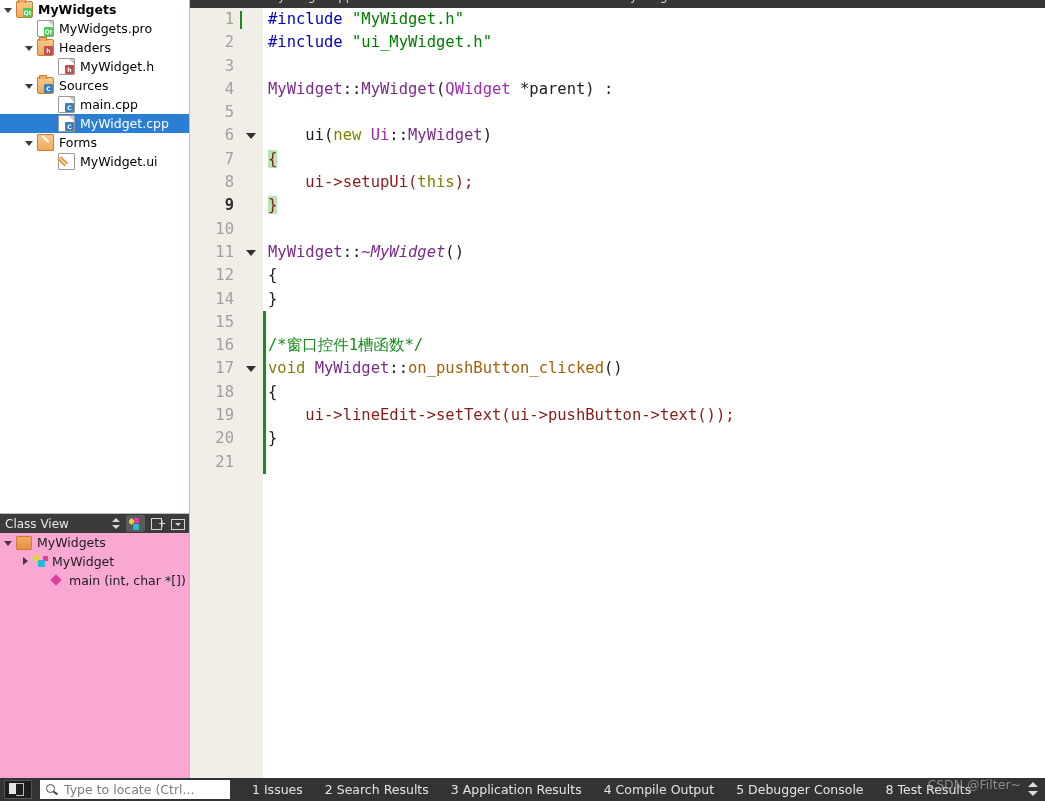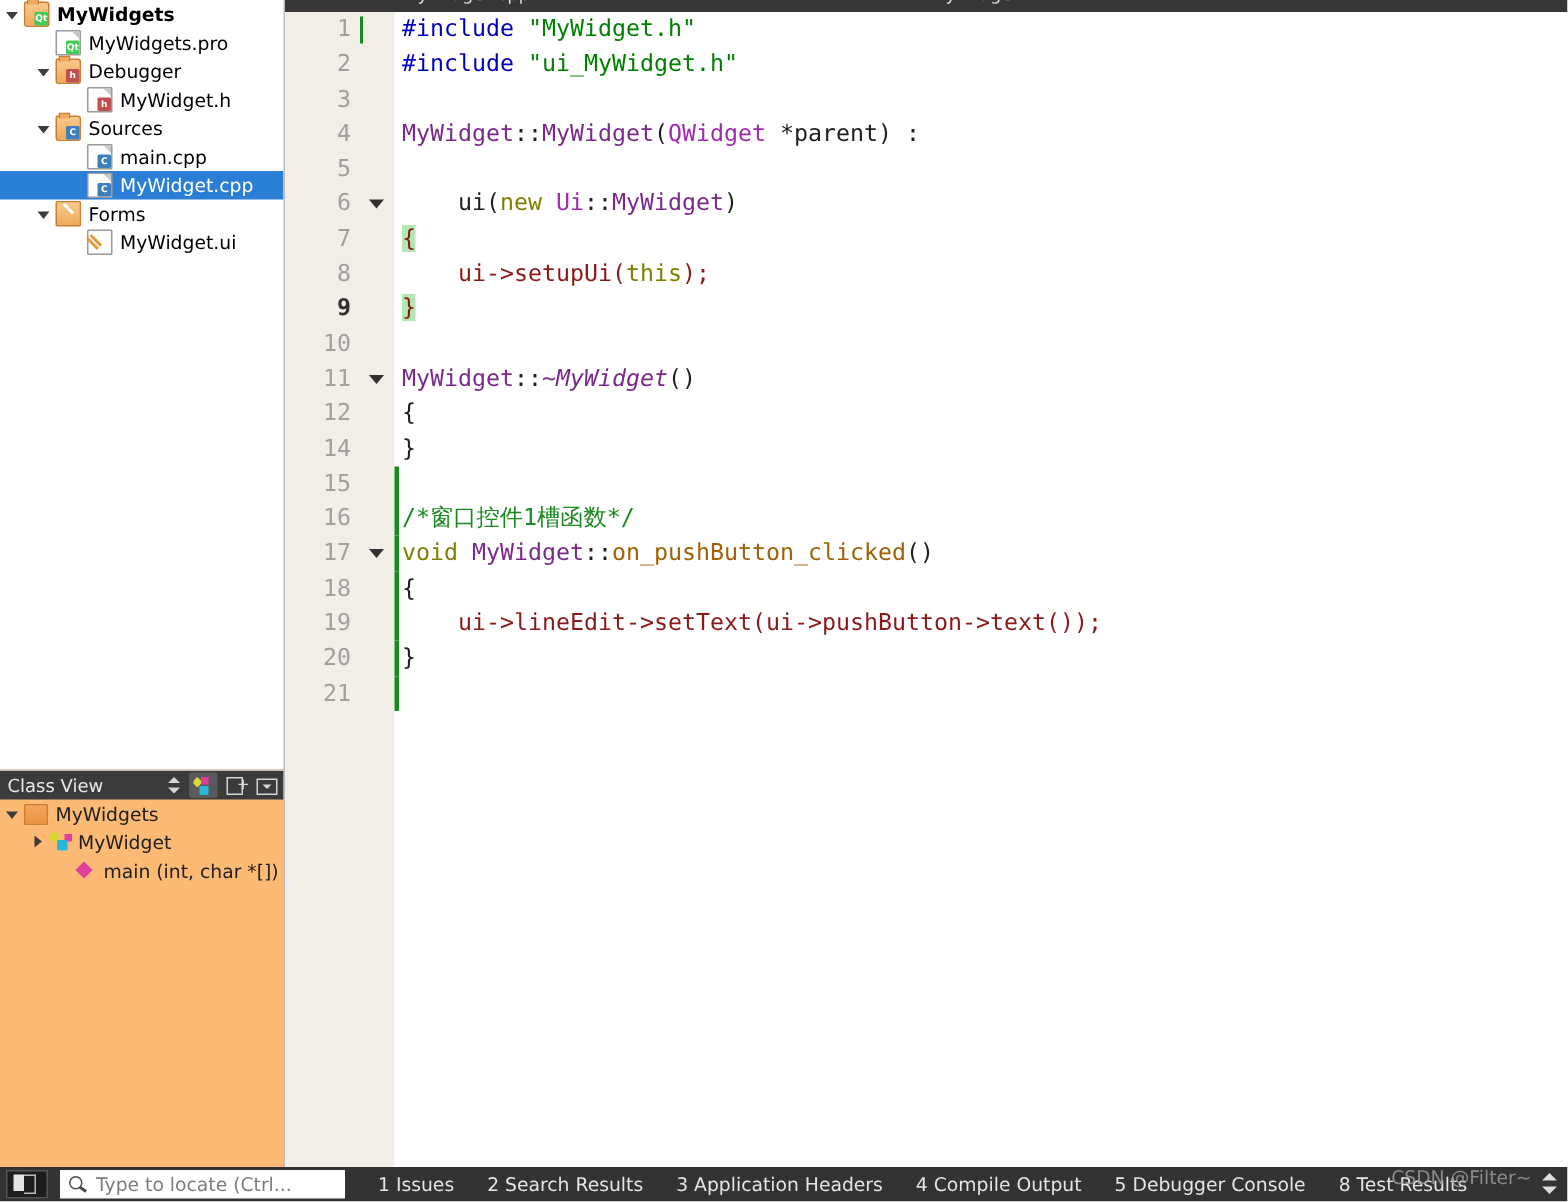--- a/index.html
+++ b/index.html
@@ -159,21 +159,21 @@
     transform: rotate(45deg);
   }
 
   .tree-label { font-size: 12.5px; }
   .tree-label.bold { font-weight: bold; }
 
   
   #classview-panel {
     position: absolute;
     left: 0; top: 513px; width: 189px; height: 265px;
-    background: #fdba74;
+    background: #f9a8d4;
     border-right: 1px solid #bcbcbc;
     border-top: 1px solid #bcbcbc;
     overflow: hidden;
   }
   #classview-header {
     height: 19px;
     background: #3b3b3b;
     display: flex;
     align-items: center;
     padding-left: 5px;
@@ -472,21 +472,21 @@
         <span class="ficon doc">
           <span class="badge qt">Qt</span>
         </span>
         <span class="tree-label">MyWidgets.pro</span>
       </div>
       <div class="tree-row" style="padding-left: 25px;">
         <span class="arrow down"></span>
         <span class="ficon folder">
           <span class="badge h">h</span>
         </span>
-        <span class="tree-label">Debugger</span>
+        <span class="tree-label">Headers</span>
       </div>
       <div class="tree-row" style="padding-left: 46px;">
         <span class="arrow none"></span>
         <span class="ficon doc">
           <span class="badge h">h</span>
         </span>
         <span class="tree-label">MyWidget.h</span>
       </div>
       <div class="tree-row" style="padding-left: 25px;">
         <span class="arrow down"></span>
@@ -583,20 +583,20 @@
 
 <div id="statusbar">
   <div id="sidebar-toggle"></div>
   <div id="locator">
     <span class="mag"></span>
     <span class="ph">Type to locate (Ctrl...</span>
   </div>
   <div id="status-items" style="display: flex; align-items: flex-end;">
       <span class="status-item"><span class="num">1</span> <span>Issues</span></span>
       <span class="status-item"><span class="num">2</span> <span>Search Results</span></span>
-      <span class="status-item"><span class="num">3</span> <span>Application Headers</span></span>
+      <span class="status-item"><span class="num">3</span> <span>Application Results</span></span>
       <span class="status-item"><span class="num">4</span> <span>Compile Output</span></span>
       <span class="status-item"><span class="num">5</span> <span>Debugger Console</span></span>
       <span class="status-item"><span class="num">8</span> <span>Test Results</span></span>
     </div>
   <div id="status-updown"></div>
 </div>
 <div id="watermark">CSDN @Filter~</div>
 
 </body></html>

